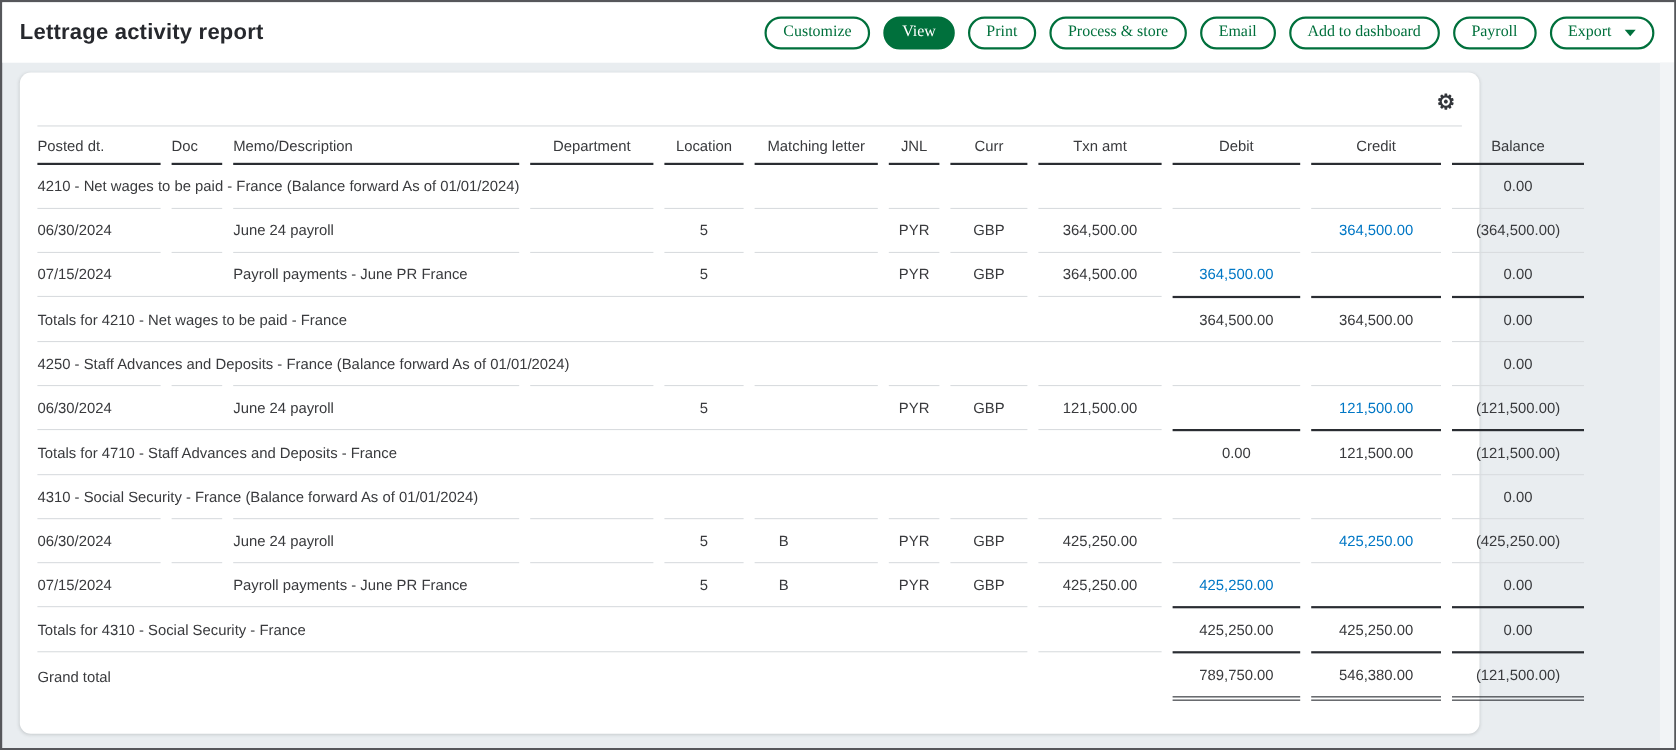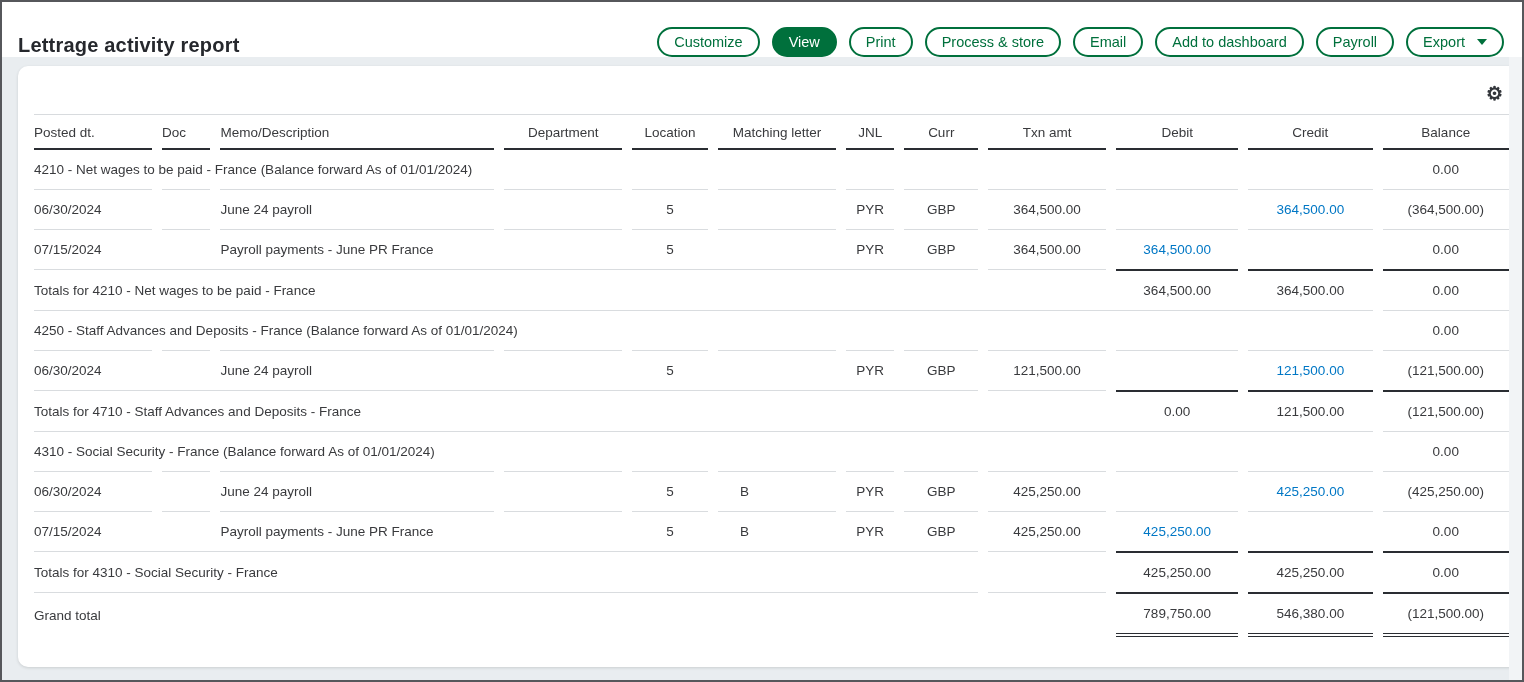--- a/index.html
+++ b/index.html
@@ -13,35 +13,35 @@
   body{
     width:1524px;height:682px;box-sizing:border-box;
     border:2px solid #56575b;
     background:#e9edf0;
     font-family:"Liberation Sans", sans-serif;
     color:var(--text);
     position:relative;overflow:hidden;
   }
   .topbar{
     height:55px;background:#ffffff;
-    display:flex;align-items:flex-end;justify-content:space-between;
+    display:flex;align-items:center;justify-content:space-between;
     padding:0 18px 0 16px;
   }
   .page-title{font-size:20px;font-weight:bold;color:#26282d;letter-spacing:.2px}
   .toolbar{display:flex;align-items:center;gap:12px}
   .btn{
     display:inline-flex;align-items:center;gap:10px;height:30px;box-sizing:border-box;
     padding:0 15px;border:2px solid var(--green);border-radius:17px;
     background:#fff;color:var(--green);font-size:14.5px;line-height:1;
-    font-family:Liberation Sans, sans-serif;cursor:pointer;white-space:nowrap;
+    font-family:Liberation Serif, serif;cursor:pointer;white-space:nowrap;
   }
   .btn.primary{background:var(--green);color:#fff}
   .caret{width:0;height:0;border-left:5px solid transparent;border-right:5px solid transparent;border-top:6px solid var(--green);margin-left:2px}
   .card{
-    position:absolute;left:16px;top:64px;width:1507px;bottom:13px;box-sizing:border-box;
+    position:absolute;left:16px;top:64px;width:1327px;bottom:13px;box-sizing:border-box;
     background:#fff;border-radius:10px;box-shadow:0 1px 3px rgba(60,64,67,.18);
     padding:10px 16px 0 16px;
   }
   .card-toolbar{
     display:flex;justify-content:flex-end;align-items:center;
     height:34px;border-bottom:1px solid #d8dbde;padding:0 6px 4px 0;
   }
   .gear{font-size:19px;line-height:1;color:#33363b;cursor:pointer}
   .gear::before{content:"\2699";font-weight:bold}
   table{

